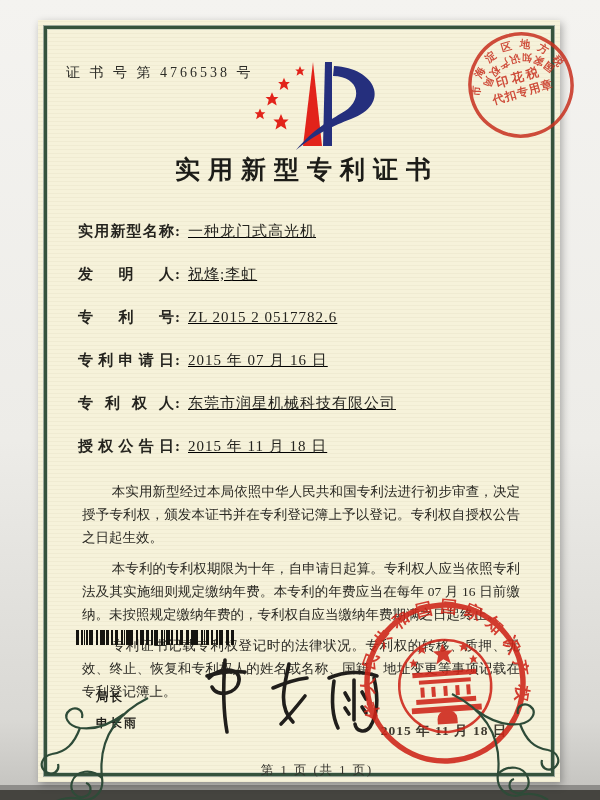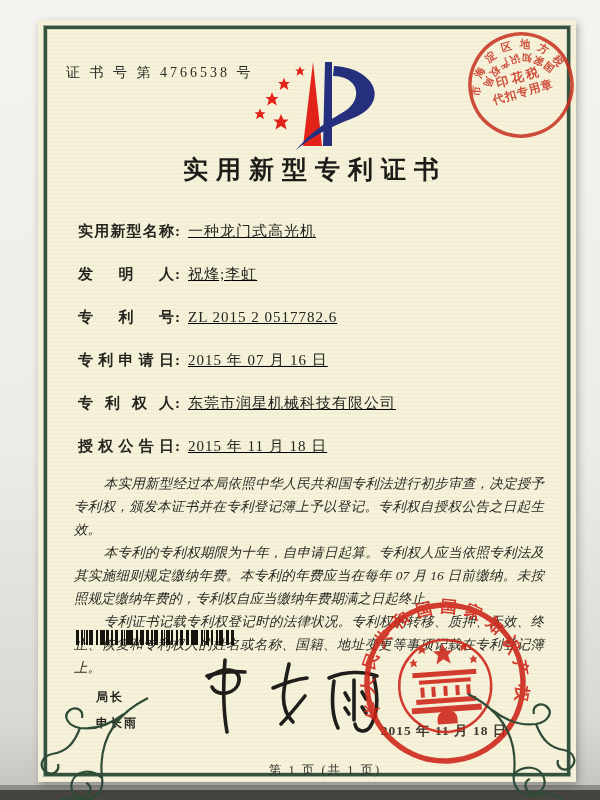--- a/index.html
+++ b/index.html
@@ -10,21 +10,20 @@
   }
   .photo-band-mid{position:absolute;left:0;right:0;bottom:10px;height:5px;background:#8e8d8a;}
   .photo-band-dark{position:absolute;left:0;right:0;bottom:0;height:10px;background:#45443f;}
 
   .paper{
     position:absolute;left:38px;top:20px;width:522px;height:762px;
     background:
       repeating-linear-gradient(0deg,rgba(120,110,60,.05) 0 1px,transparent 1px 4px),
       #f6f2da;
     box-shadow:2px 3px 8px rgba(0,0,0,.30);
-    padding-left:16px;
   }
   .frame{
     position:absolute;inset:6px;
     border:3px solid #35523d;
     box-shadow:0 0 0 1px #9aa79b, inset 0 0 0 1px #cfd4c2;
     pointer-events:none;
   }
   .cert-no{position:absolute;left:28px;top:44px;font-size:14px;letter-spacing:3px;color:#2b2b26;}
 
   .logo{position:absolute;left:196px;top:38px;width:160px;height:94px;}
@@ -35,21 +34,21 @@
     font-size:25px;font-weight:bold;letter-spacing:8px;color:#1c1c18;margin-left:16px;}
 
   .fields{position:absolute;left:40px;top:202px;right:30px;text-decoration:underline;}
   .field-row{height:22px;margin-bottom:21px;font-size:15px;color:#25241f;white-space:nowrap;}
   .field-label{display:inline-block;width:96px;text-align:justify;text-align-last:justify;font-weight:600;}
   .field-colon{display:inline-block;margin:0 8px 0 1px;font-weight:600;}
   .field-value{letter-spacing:1px;}
 
   .paras{position:absolute;left:36px;right:32px;top:452px;font-size:13.5px;line-height:23px;
     color:#2b2a24;text-align:justify;}
-  .paras p{margin:0;text-indent:2.2em;font-style:italic;}
+  .paras p{margin:8px;text-indent:2.2em;}
 
   .barcode{position:absolute;left:38px;top:610px;width:158px;height:15px;
     background-image:
       repeating-linear-gradient(90deg,#15140f 0 2px,transparent 2px 5px),
       repeating-linear-gradient(90deg,#15140f 0 1px,transparent 1px 8px),
       repeating-linear-gradient(90deg,#15140f 0 3px,transparent 3px 13px);
   }
 
   .director{position:absolute;left:58px;top:664px;font-family:"Liberation Sans","DejaVu Sans",sans-serif;
     font-weight:bold;color:#23221d;font-size:12px;line-height:26px;letter-spacing:2px;}

